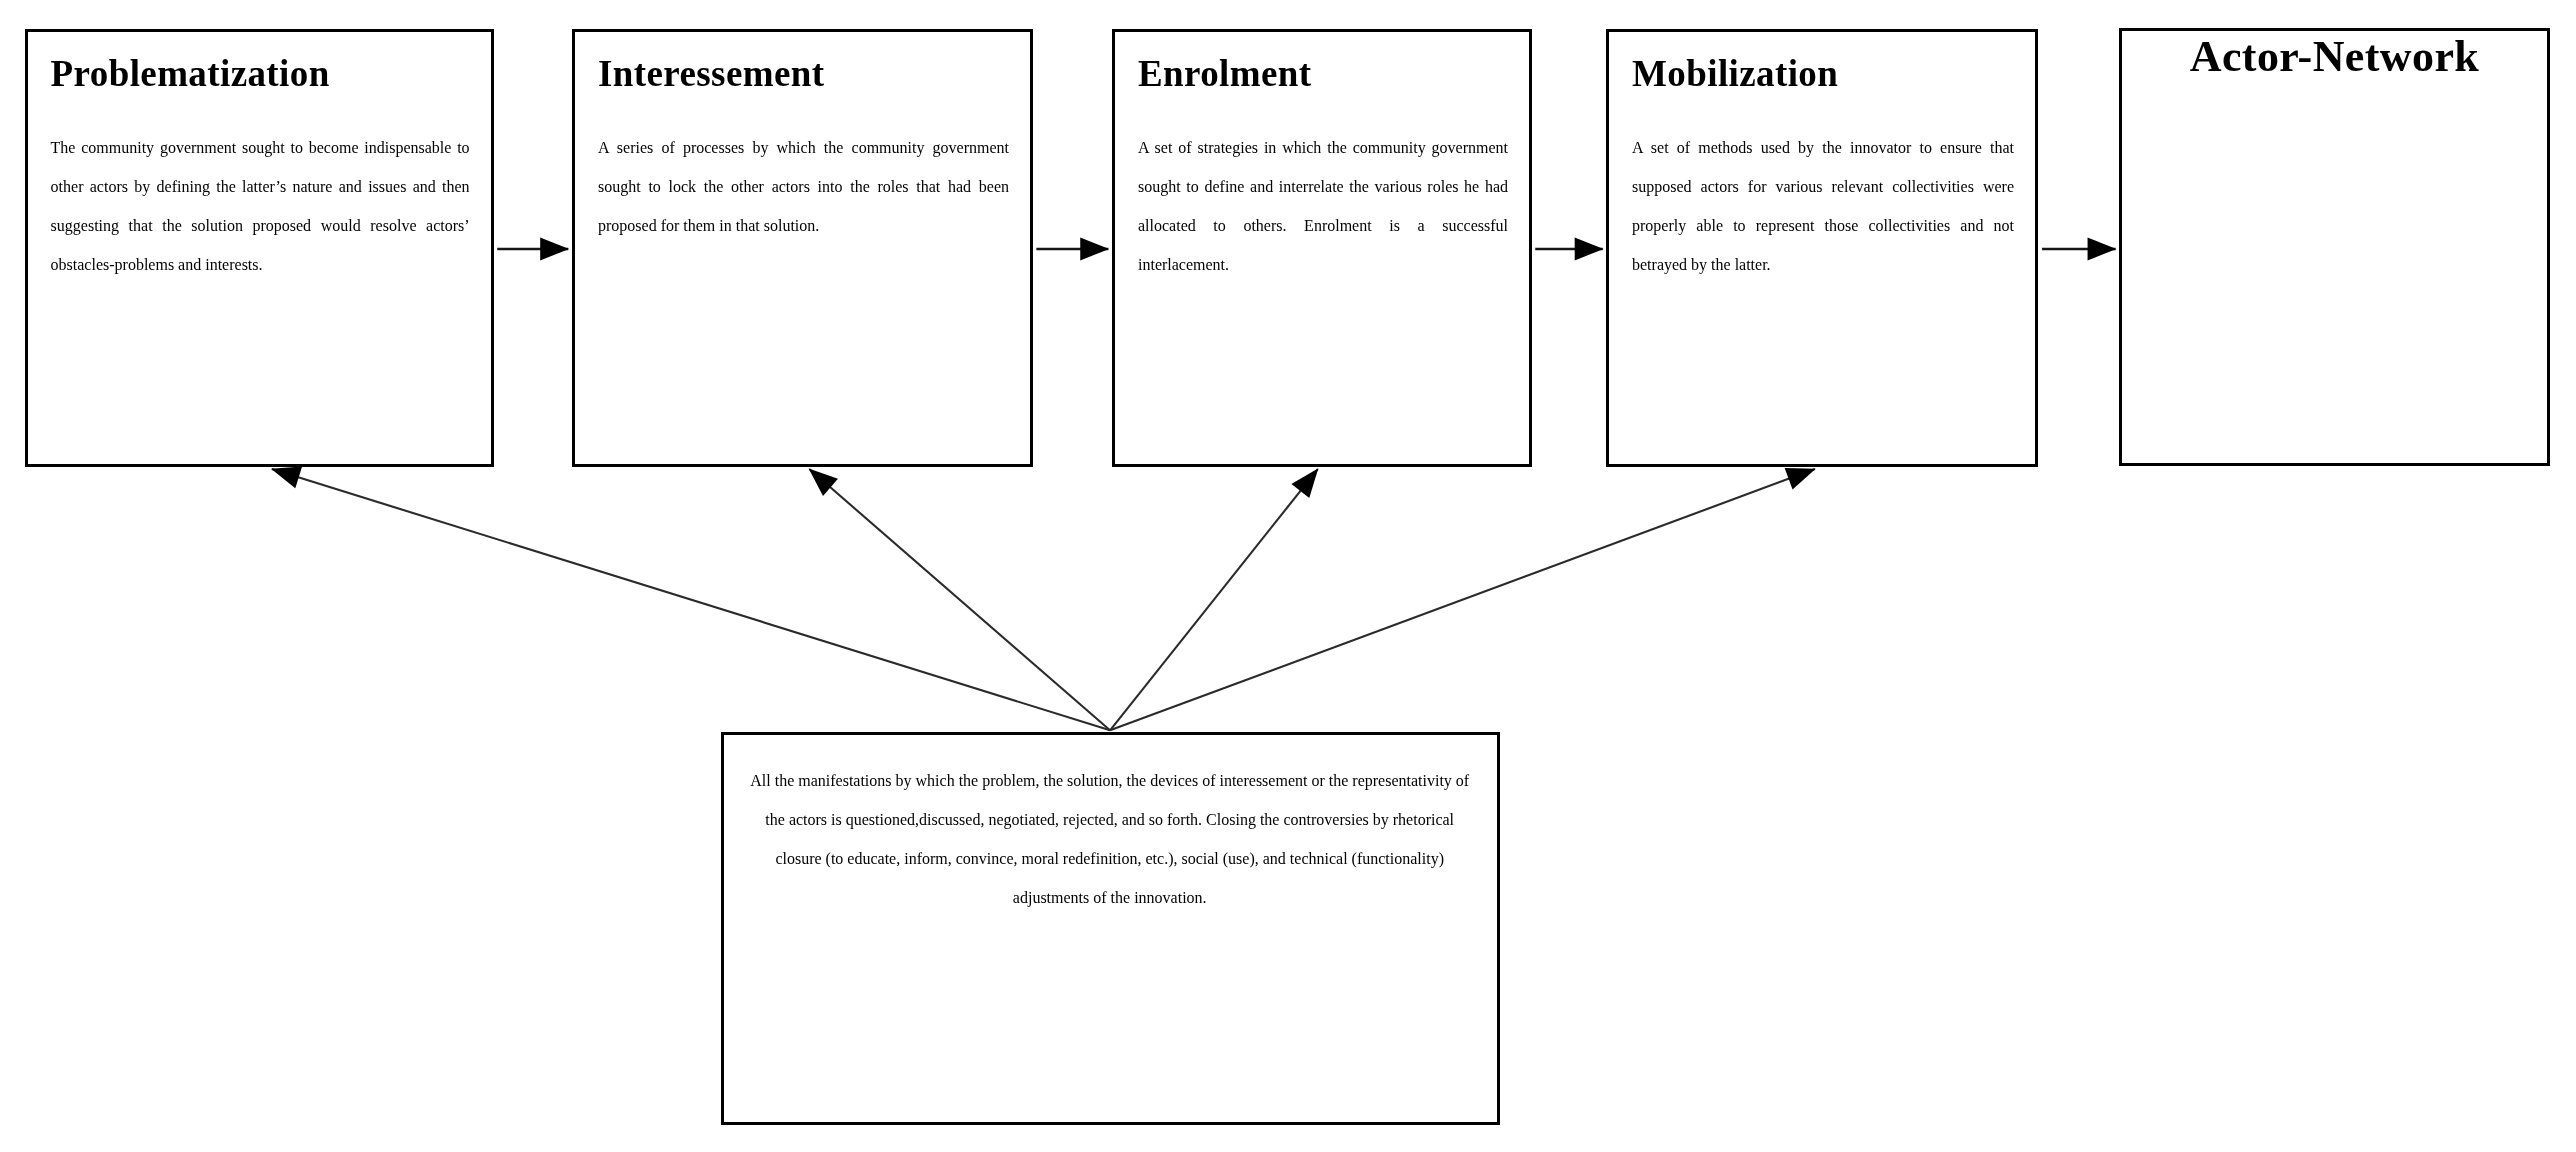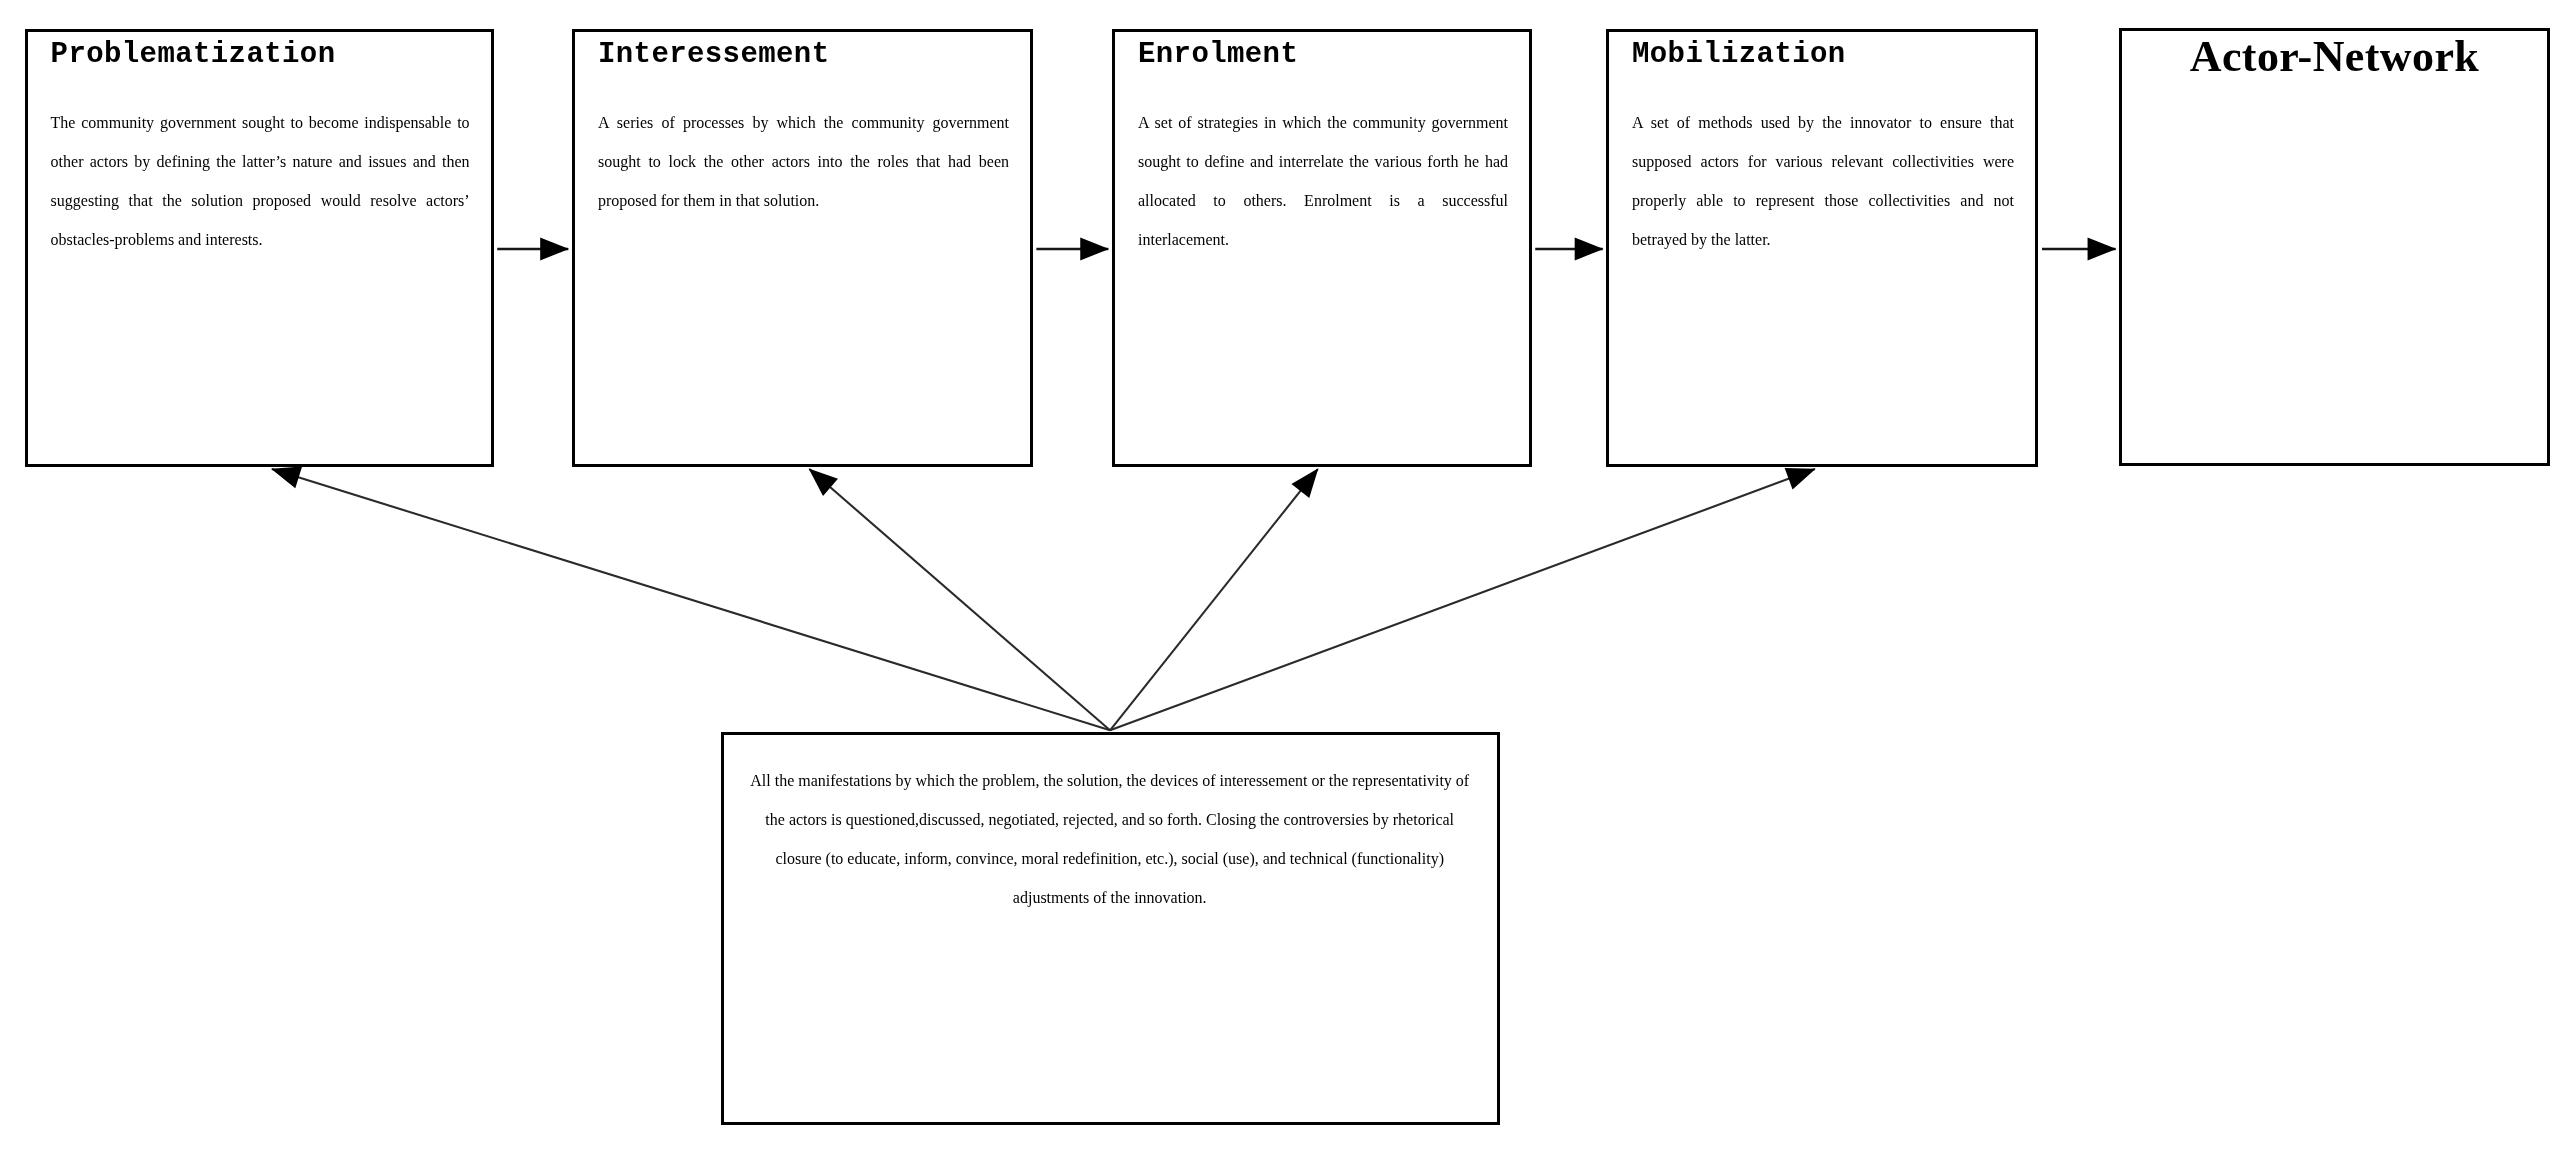--- a/index.html
+++ b/index.html
@@ -19,25 +19,24 @@
     pointer-events: none;
   }
   .box {
     position: absolute;
     box-sizing: border-box;
     border: 3.5px solid #000000;
     background: #ffffff;
   }
   .box-title {
     font-weight: bold;
-    font-size: 29px;
+    font-size: 37px;
     line-height: 1.15;
-    padding: 6px 23px 0 23px;
+    padding: 21px 23px 0 23px;
     letter-spacing: 0.4px;
-    font-family: Liberation Mono, monospace;
   }
   .box-body {
     font-size: 16px;
     line-height: 39px;
     text-align: justify;
     text-justify: inter-word;
     padding: 32px 21px 0 23px;
   }
   .box-dissidence .box-body {
     text-align: center;
@@ -85,21 +84,21 @@
     <div class="box-body">The community government sought to become indispensable to other actors by defining the latter’s nature and issues and then suggesting that the solution proposed would resolve actors’ obstacles-problems and interests.</div>
   </div>
 
   <div class="box" style="left:572px; top:29px; width:461px; height:438px;">
     <div class="box-title">Interessement</div>
     <div class="box-body">A series of processes by which the community government sought to lock the other actors into the roles that had been proposed for them in that solution.</div>
   </div>
 
   <div class="box" style="left:1112px; top:29px; width:420px; height:438px;">
     <div class="box-title">Enrolment</div>
-    <div class="box-body">A set of strategies in which the community government sought to define and interrelate the various forth he had allocated to others. Enrolment is a successful interlacement.</div>
+    <div class="box-body">A set of strategies in which the community government sought to define and interrelate the various roles he had allocated to others. Enrolment is a successful interlacement.</div>
   </div>
 
   <div class="box" style="left:1606px; top:29px; width:432px; height:438px;">
     <div class="box-title">Mobilization</div>
     <div class="box-body">A set of methods used by the innovator to ensure that supposed actors for various relevant collectivities were properly able to represent those collectivities and not betrayed by the latter.</div>
   </div>
 
   <div class="box box-actor" style="left:2119px; top:28px; width:431px; height:438px;">
     <div class="actor-label">Actor-Network</div>
   </div>

